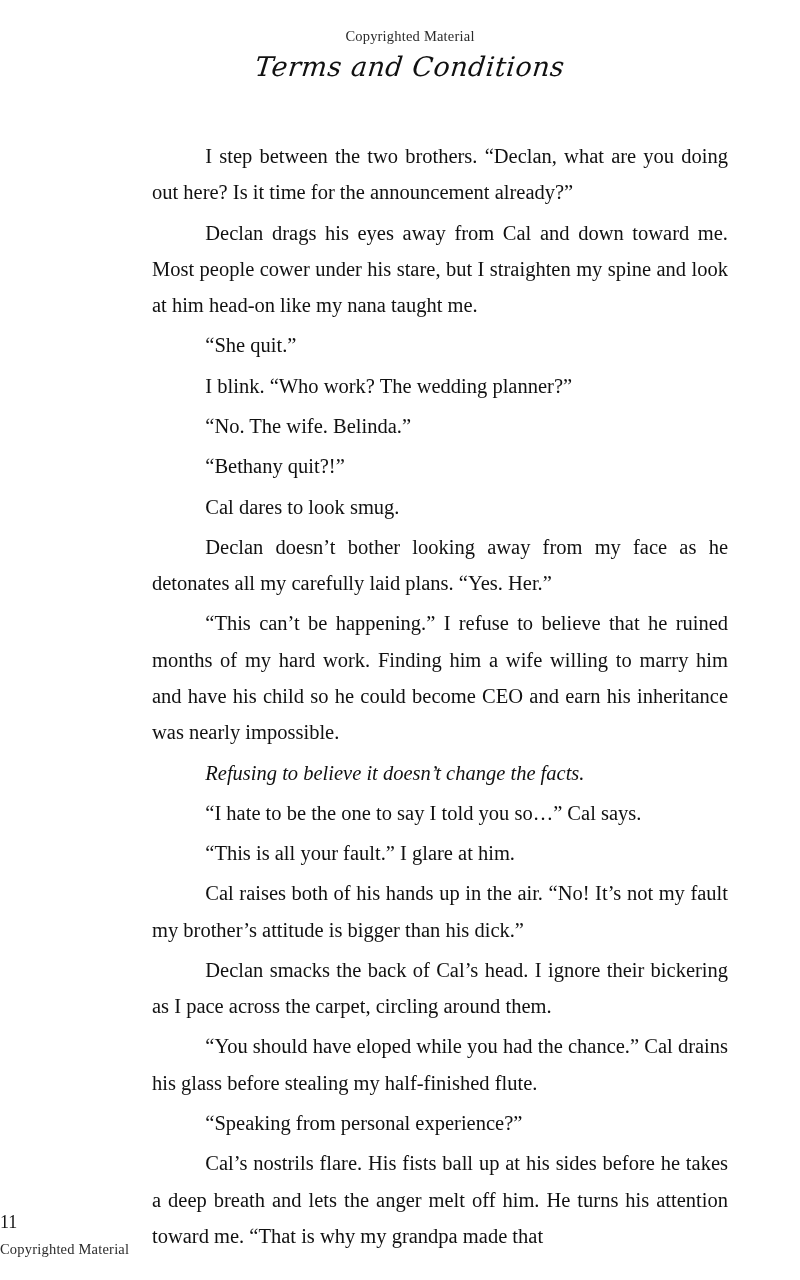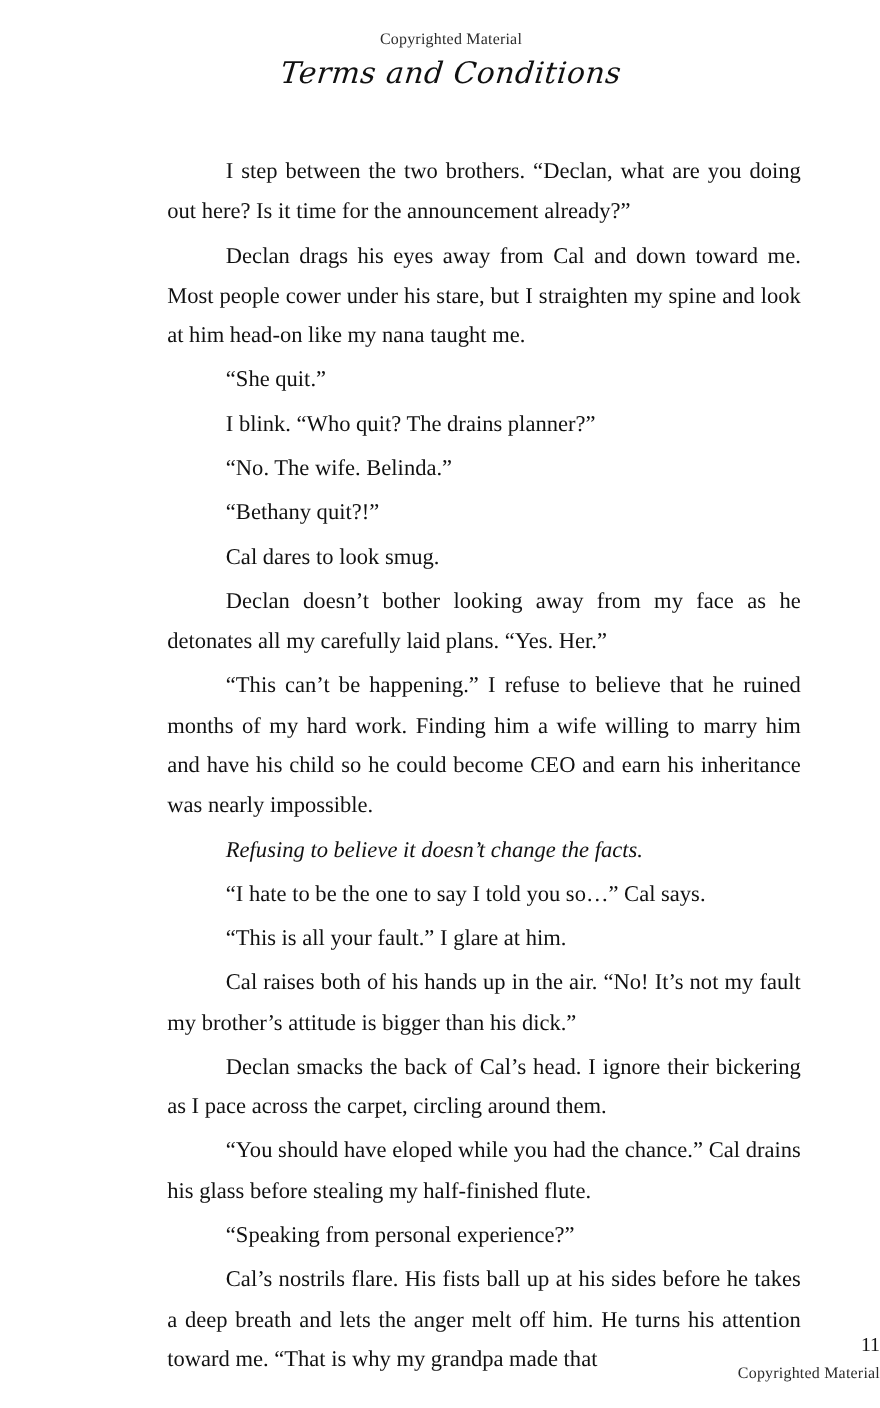--- a/index.html
+++ b/index.html
@@ -56,21 +56,21 @@
     hyphens: none;
   }
   p.para.italic {
     font-style: italic;
   }
   .footer {
     position: absolute;
     left: 0;
     right: 0;
     bottom: 22px;
-    text-align: right;
+    text-align: left;
   }
   .page-number {
     font-family: "Liberation Serif", serif;
     font-size: 18px;
     color: #141414;
     margin-bottom: 8px;
   }
   .copyright-bottom {
     font-family: "Liberation Serif", serif;
     font-size: 14.5px;
@@ -84,21 +84,21 @@
 <div class="page">
 
   <div class="copyright-top">Copyrighted Material</div>
 
   <div class="book-title">Terms and Conditions</div>
 
   <div class="body-area">
     <p class="para">I step between the two brothers. “Declan, what are you doing out here? Is it time for the announcement already?”</p>
     <p class="para">Declan drags his eyes away from Cal and down toward me. Most people cower under his stare, but I straighten my spine and look at him head-on like my nana taught me.</p>
     <p class="para">“She quit.”</p>
-    <p class="para">I blink. “Who quit? The drains planner?”</p>
+    <p class="para">I blink. “Who work? The wedding planner?”</p>
     <p class="para">“No. The wife. Belinda.”</p>
     <p class="para">“Bethany quit?!”</p>
     <p class="para">Cal dares to look smug.</p>
     <p class="para">Declan doesn’t bother looking away from my face as he detonates all my carefully laid plans. “Yes. Her.”</p>
     <p class="para">“This can’t be happening.” I refuse to believe that he ruined months of my hard work. Finding him a wife willing to marry him and have his child so he could become CEO and earn his inheritance was nearly impossible.</p>
     <p class="para italic">Refusing to believe it doesn’t change the facts.</p>
     <p class="para">“I hate to be the one to say I told you so…” Cal says.</p>
     <p class="para">“This is all your fault.” I glare at him.</p>
     <p class="para">Cal raises both of his hands up in the air. “No! It’s not my fault my brother’s attitude is bigger than his dick.”</p>
     <p class="para">Declan smacks the back of Cal’s head. I ignore their bickering as I pace across the carpet, circling around them.</p>

